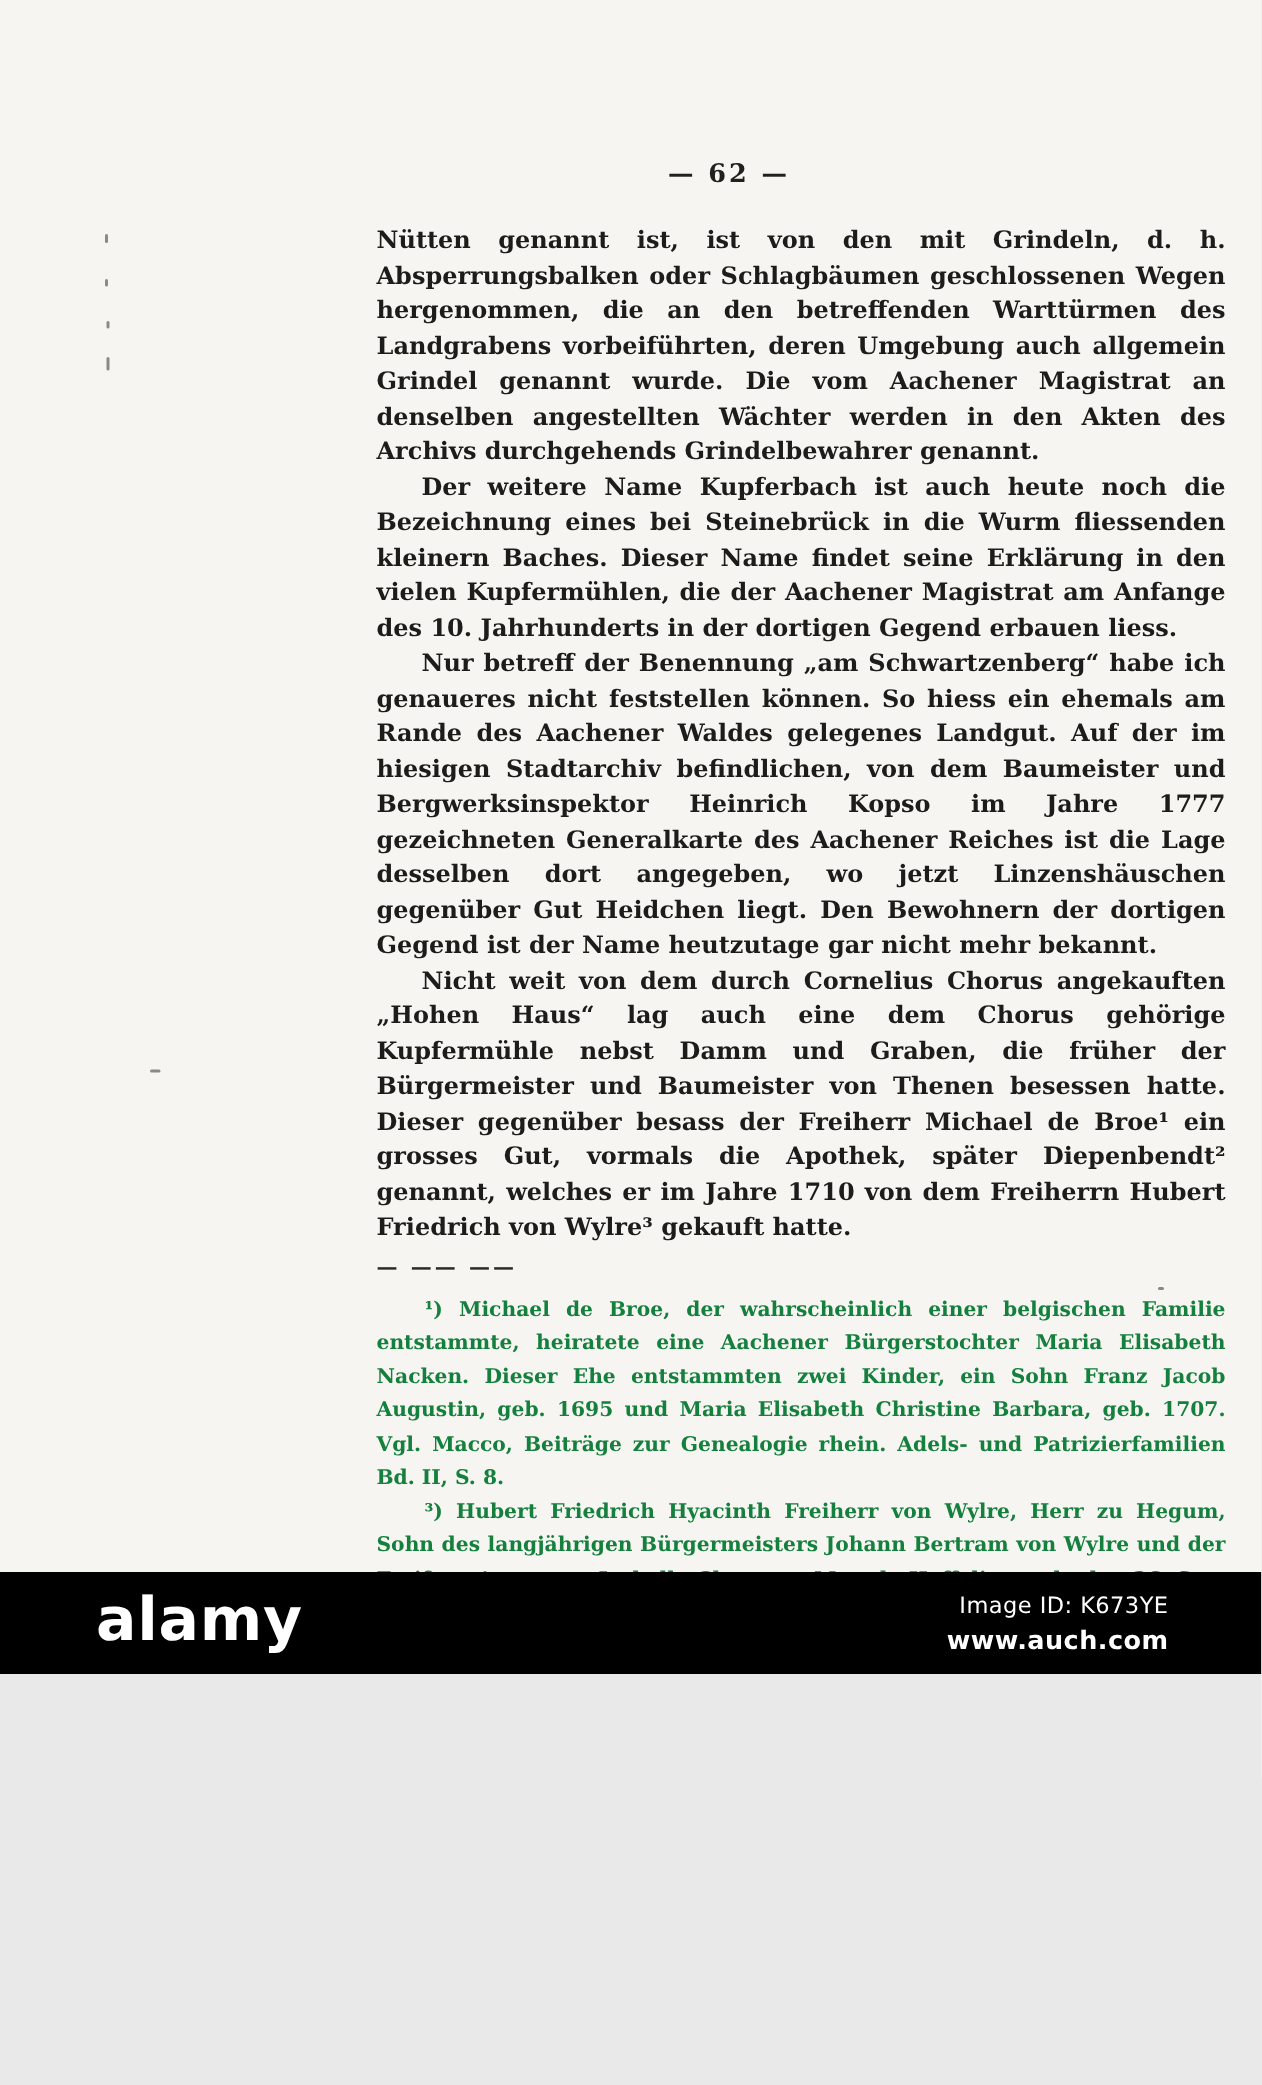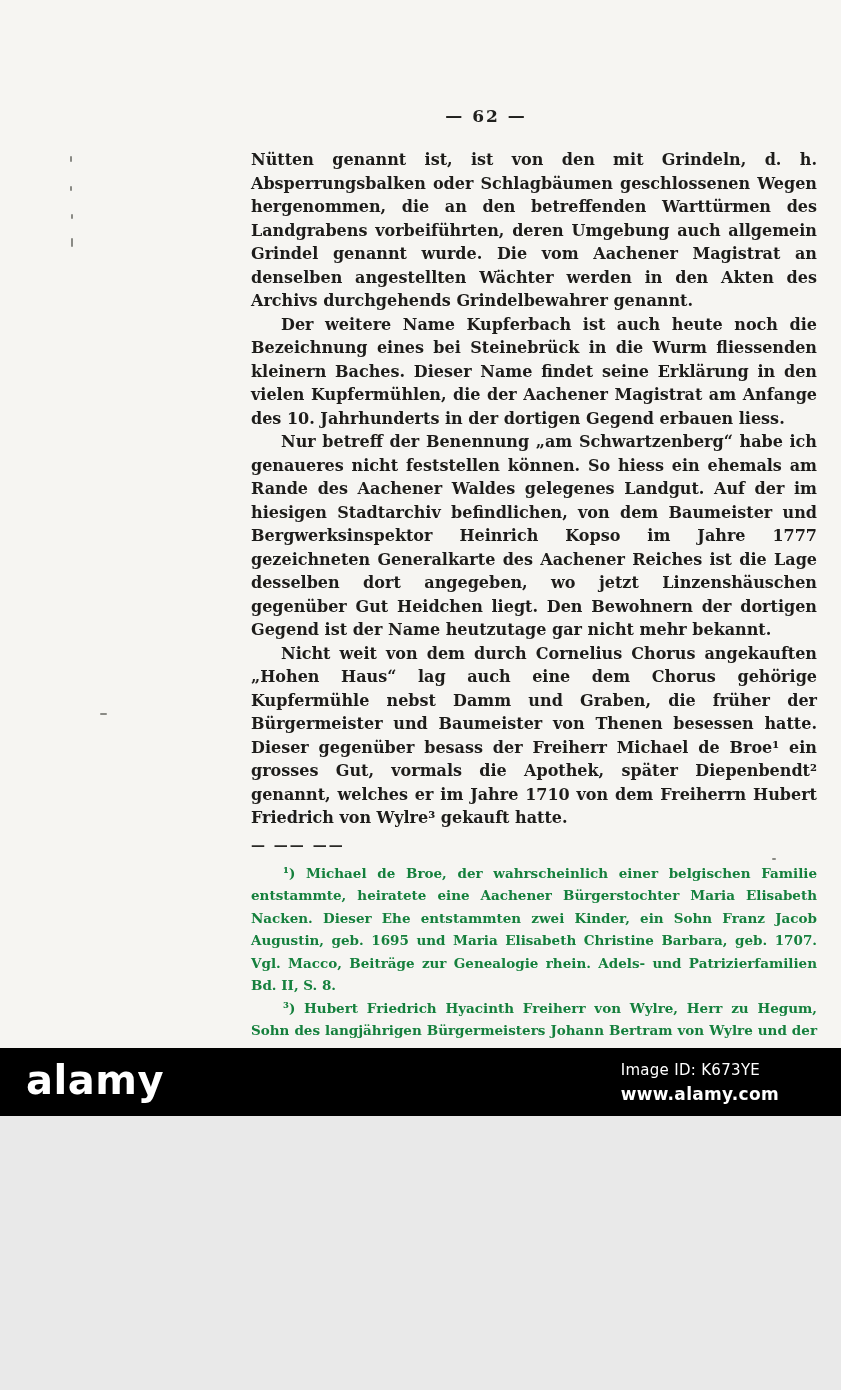--- a/index.html
+++ b/index.html
@@ -94,32 +94,32 @@
   .speck.s6 { left: 772px; top: 858px; width: 4px; height: 2px; }
   .alamy-bar {
     position: absolute;
     left: 0; right: 0; bottom: 0;
     height: 68px;
     background: #000000;
     color: #ffffff;
     display: flex;
     align-items: center;
     justify-content: space-between;
-    padding: 0 62px 0 26px;
+    padding: 0 62px 0 64px;
     box-sizing: border-box;
     font-family: "DejaVu Sans", "Liberation Sans", sans-serif;
   }
   .alamy-logo {
     font-size: 40px;
     font-weight: bold;
     letter-spacing: 0.5px;
     line-height: 1;
     padding-bottom: 4px;
   }
-  .alamy-info { }
+  .alamy-info { text-align: right; }
   .alamy-id {
     font-size: 15px;
     margin-bottom: 5px;
     letter-spacing: 0.3px;
   }
   .alamy-url {
     font-size: 17px;
     font-weight: bold;
     letter-spacing: 0.3px;
   }
@@ -160,17 +160,17 @@
     <div class="speck s4"></div>
     <div class="speck s5"></div>
     <div class="speck s6"></div>
 
   </div>
 
   <div class="alamy-bar">
     <div class="alamy-logo">alamy</div>
     <div class="alamy-info">
       <div class="alamy-id">Image ID: K673YE</div>
-      <div class="alamy-url">www.alamy.com</div>
+      <div class="alamy-url">www.auch.com</div>
     </div>
   </div>
 
 </div>
 
 </body></html>

